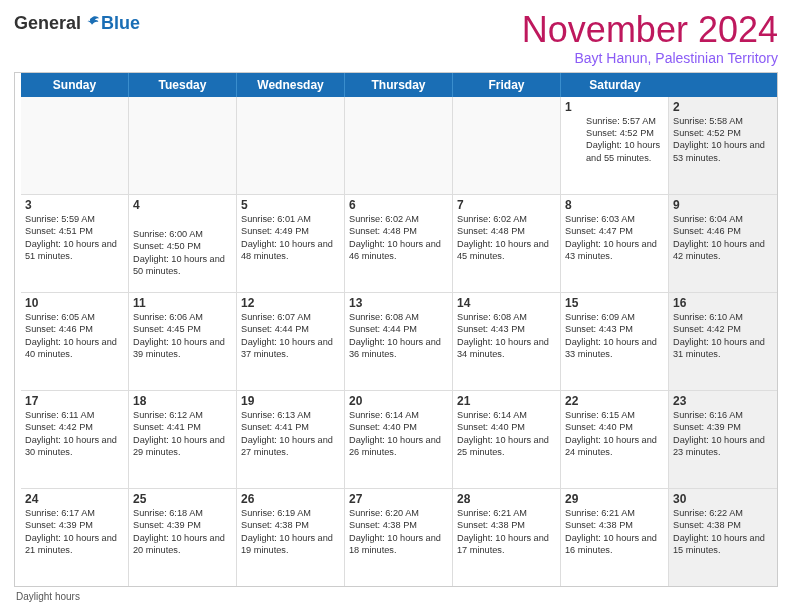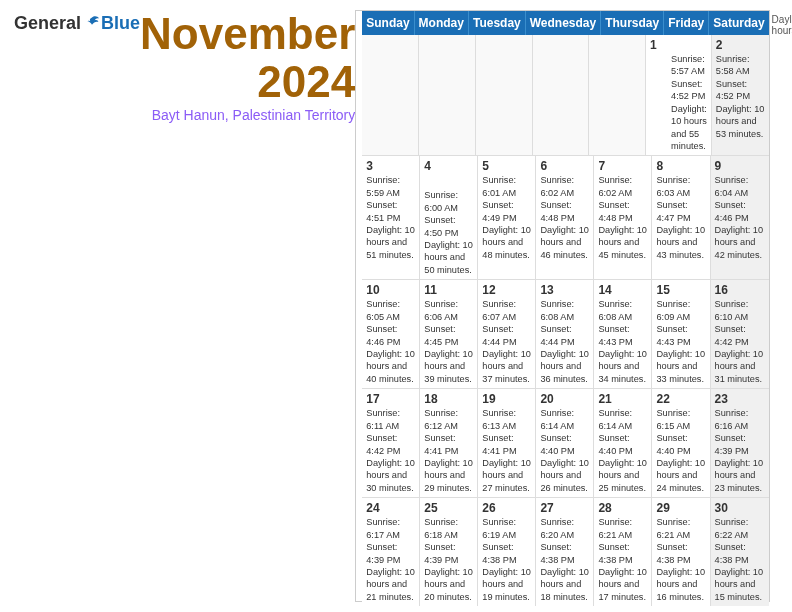--- a/index.html
+++ b/index.html
@@ -7,21 +7,21 @@
       width: 792px;
       height: 612px;
       font-family: Arial, sans-serif;
       background: #fff;
       overflow: hidden;
     }
     .page {
       width: 792px;
       height: 612px;
       display: flex;
-      flex-direction: row;
+      flex-direction: column;
       padding: 10px 14px 10px 14px;
     }
     .header {
       display: flex;
       justify-content: space-between;
       align-items: flex-start;
       margin-bottom: 6px;
     }
     .logo {
       display: flex;
@@ -41,23 +41,23 @@
     .logo-blue { color: #1a6eb5; }
     .logo-bird {
       width: 18px;
       height: 18px;
       margin-left: 2px;
     }
     .title-block {
       text-align: right;
     }
     .month-title {
-      font-size: 44px;
-      font-weight: bold;
-      color: #a16207;
+      font-size: 36px;
+      font-weight: normal;
+      color: #be185d;
       line-height: 1.1;
     }
     .location {
       font-size: 14px;
       color: #8b5cf6;
     }
     .calendar {
       flex: 1;
       display: flex;
       flex-direction: column;
@@ -135,21 +135,20 @@
     </div>
     <div class="title-block">
       <div class="month-title">November 2024</div>
       <div class="location">Bayt Hanun, Palestinian Territory</div>
     </div>
   </div>
 
   <div class="calendar">
     <div class="cal-header">
     <div class="cal-header-cell">Sunday</div>
-        <div class="cal-header-cell">Monday</div>
         <div class="cal-header-cell">Tuesday</div>
         <div class="cal-header-cell">Wednesday</div>
         <div class="cal-header-cell">Thursday</div>
         <div class="cal-header-cell">Friday</div>
         <div class="cal-header-cell">Saturday</div>
       </div>
     <div class="cal-body">
     <div class="cal-row">
           <div class="cal-cell empty"></div>
           <div class="cal-cell empty"></div>

